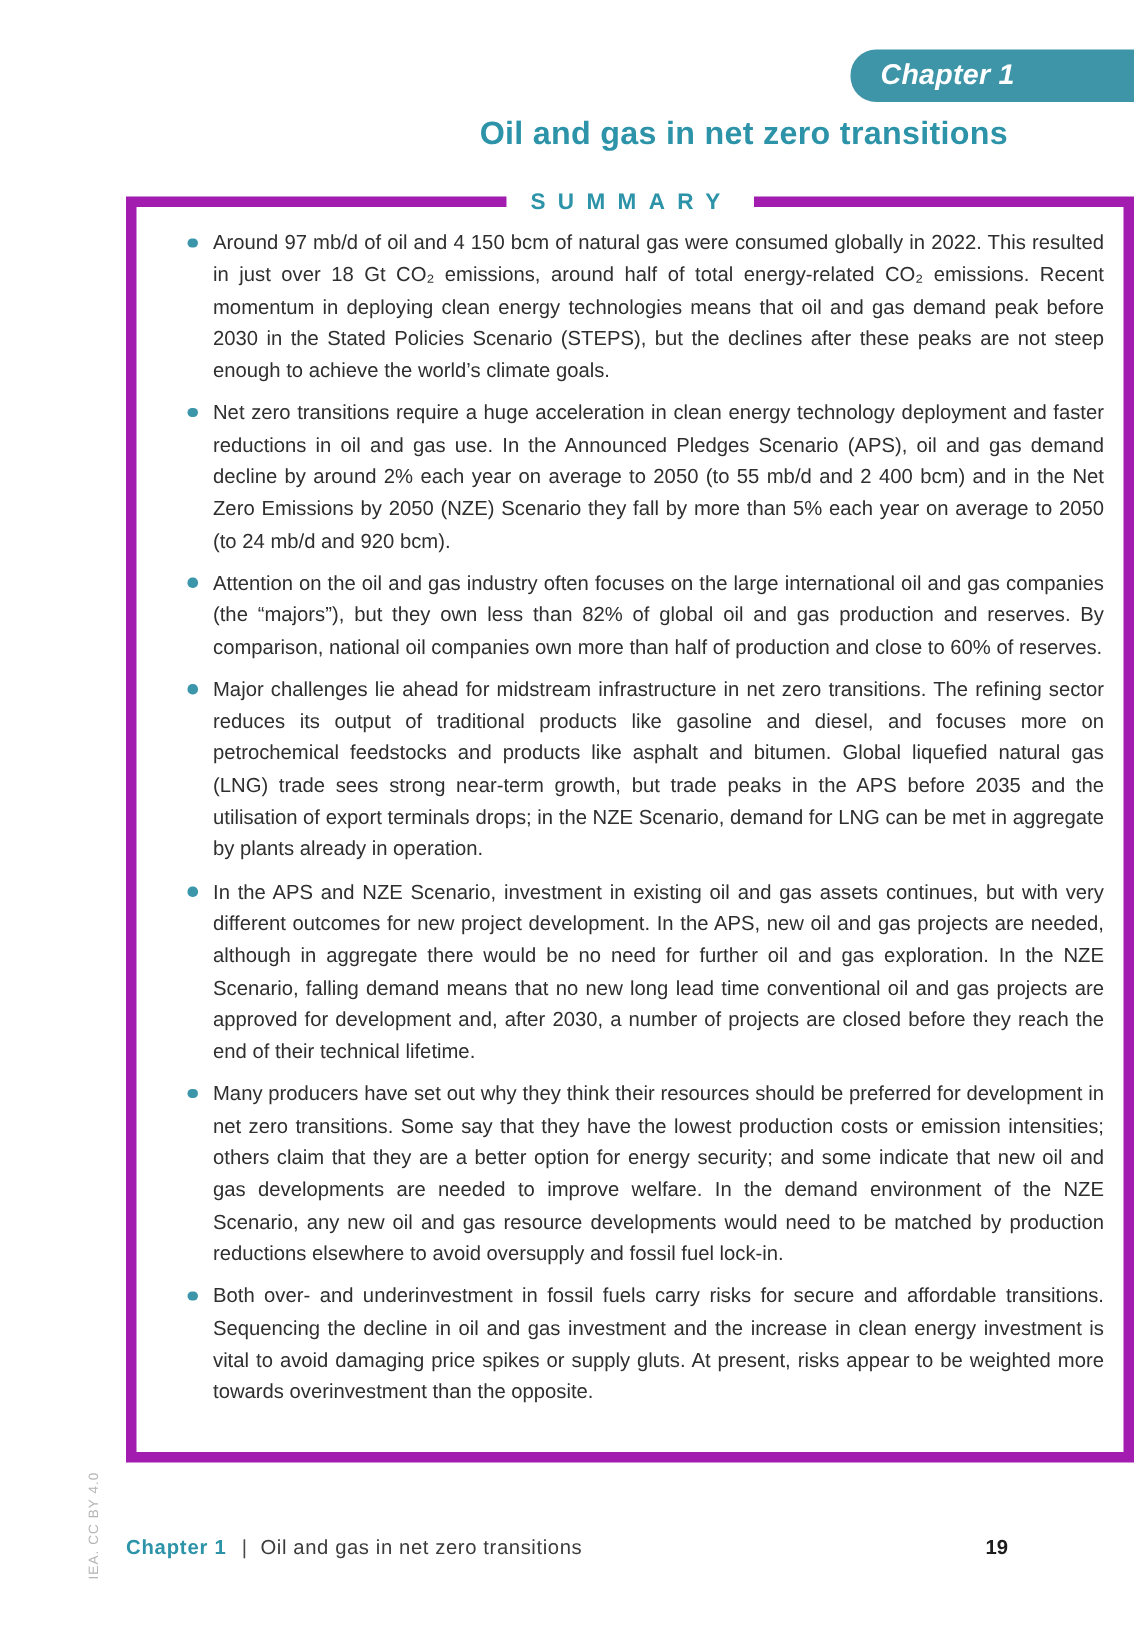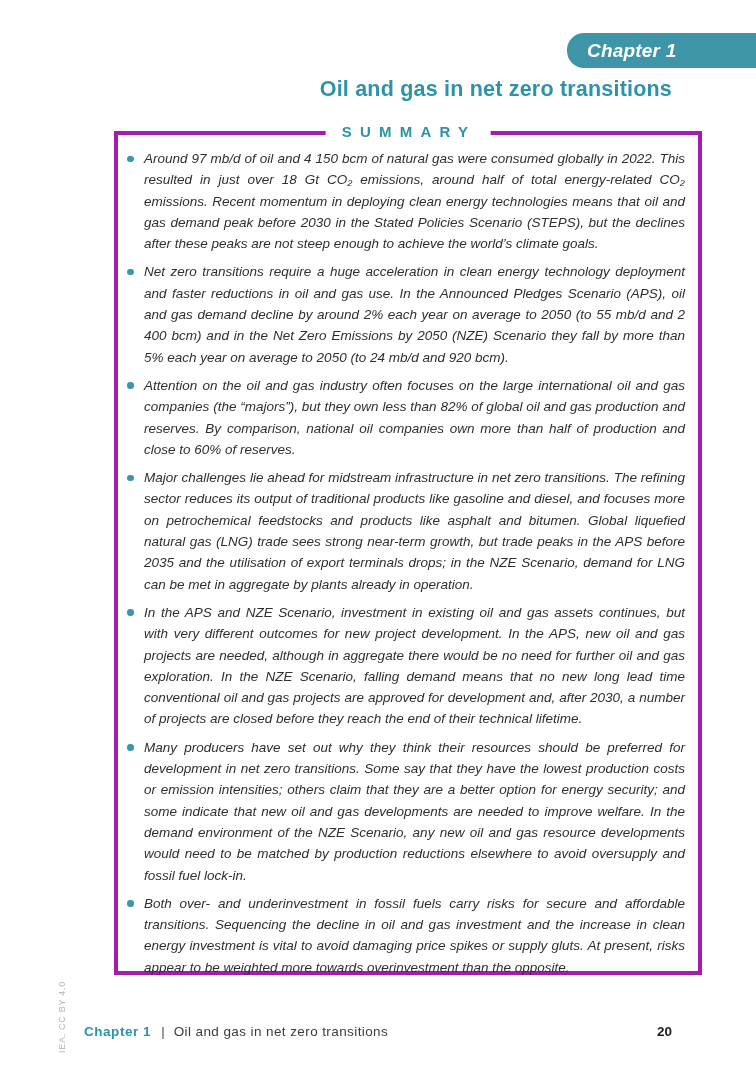--- a/index.html
+++ b/index.html
@@ -48,44 +48,42 @@
     font-size: 21.5px;
     font-weight: bold;
     letter-spacing: 0.2px;
   }
 
   
   .summary-box {
     position: absolute;
     top: 131px;
     left: 84px;
-    width: 588px;
+    width: 672px;
     height: 844px;
-    border: 4px solid #a21caf;
+    border: 7px solid #a21caf;
     box-sizing: border-box;
-    margin-left: 30px;
   }
   .summary-legend {
     position: absolute;
     top: -12px;
     left: 50%;
     transform: translateX(-50%);
     background: #ffffff;
     padding: 0 14px 0 16px;
     color: #2C93A8;
     font-size: 15px;
     font-weight: bold;
     letter-spacing: 0.55em;
     white-space: nowrap;
   }
   .bullet-list {
     list-style: none;
     margin: 0;
-    padding: 13px 13px 0 8px;
-    font-style: italic;
+    padding: 13px 13px 0 33px;
   }
   .bullet-item {
     position: relative;
     padding-left: 18px;
     margin-bottom: 7px;
     text-align: justify;
     font-size: 13.5px;
     line-height: 21.3px;
     color: #2F2F2F;
   }
@@ -187,18 +185,18 @@
       </li>
     </ul>
   </div>
 
   <div class="footer">
     <div class="footer-left">
       <span class="footer-chapter">Chapter 1</span>
       <span class="footer-separator">|</span>
       <span class="footer-title">Oil and gas in net zero transitions</span>
     </div>
-    <span class="page-number">20</span>
+    <span class="page-number">19</span>
   </div>
 
   <div class="side-note">IEA. CC BY 4.0</div>
 
 </div>
 
 </body></html>

